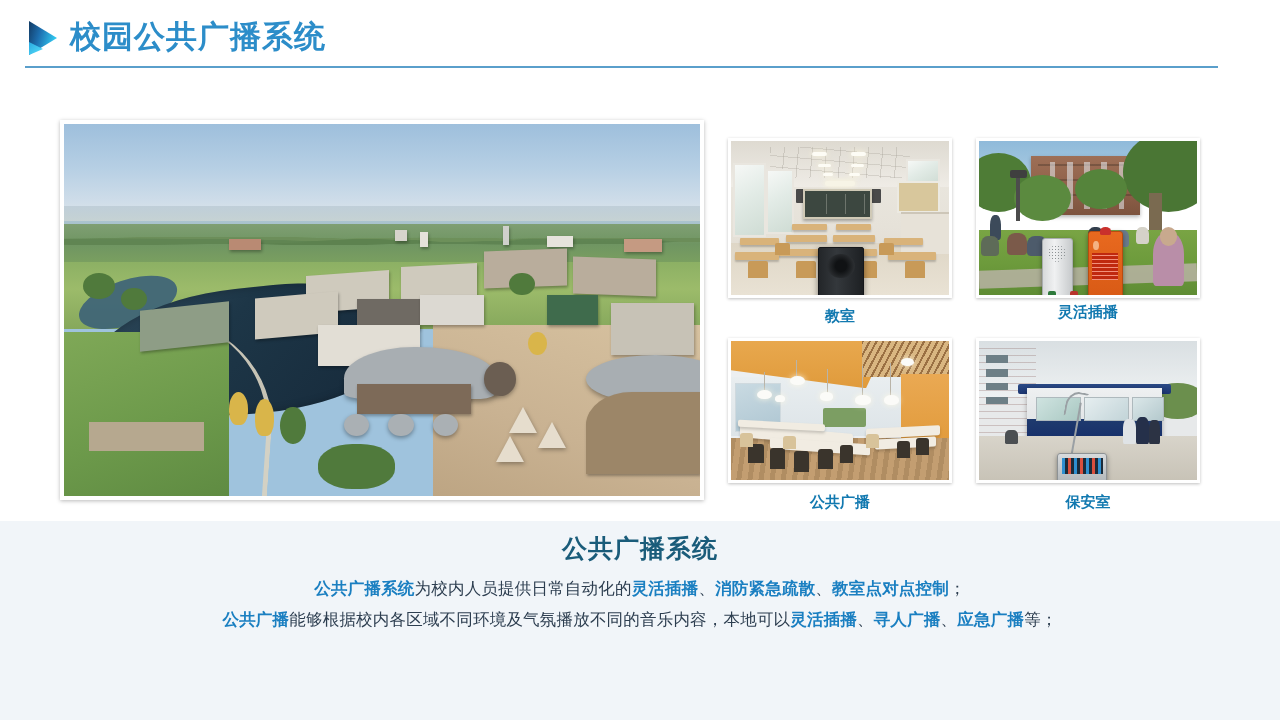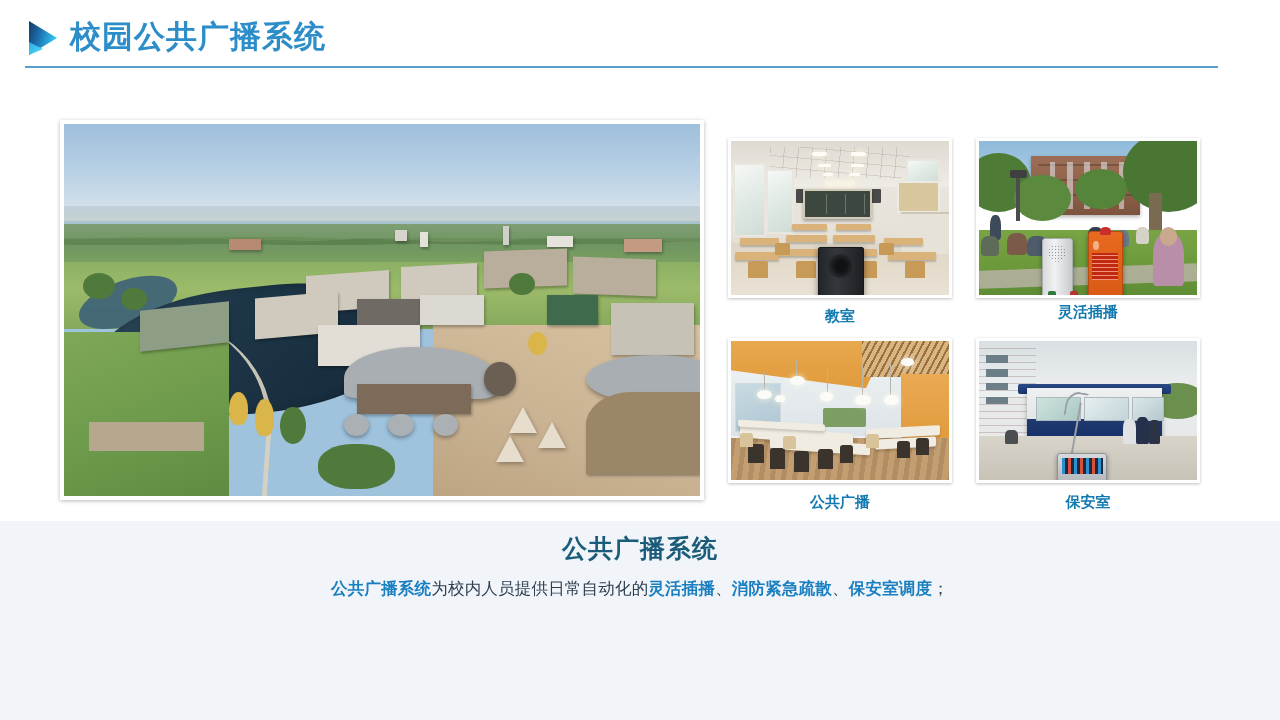--- a/index.html
+++ b/index.html
@@ -600,15 +600,16 @@
     <div class="sr-mic">
       <div class="screen"></div>
     </div>
   </div>
 </div>
 <div class="caption" style="left:976px;top:493px;width:224px;">保安室</div>
 
 <div class="banner">
   <div class="banner-title">公共广播系统</div>
   <div class="banner-lines" id="banner-lines">
-      <div class="bline"><span class="em">公共广播系统</span><span>为校内人员提供日常自动化的</span><span class="em">灵活插播</span><span>、</span><span class="em">消防紧急疏散</span><span>、</span><span class="em">保安室调度</span><span>；</span></div>
+      <div class="bline"><span class="em">公共广播系统</span><span>为校内人员提供日常自动化的</span><span class="em">灵活插播</span><span>、</span><span class="em">消防紧急疏散</span><span>、</span><span class="em">教室点对点控制</span><span>；</span></div>
+      <div class="bline"><span class="em">公共广播</span><span>能够根据校内各区域不同环境及气氛播放不同的音乐内容，本地可以</span><span class="em">灵活插播</span><span>、</span><span class="em">寻人广播</span><span>、</span><span class="em">应急广播</span><span>等；</span></div>
     </div>
 </div>
 
 </body></html>

